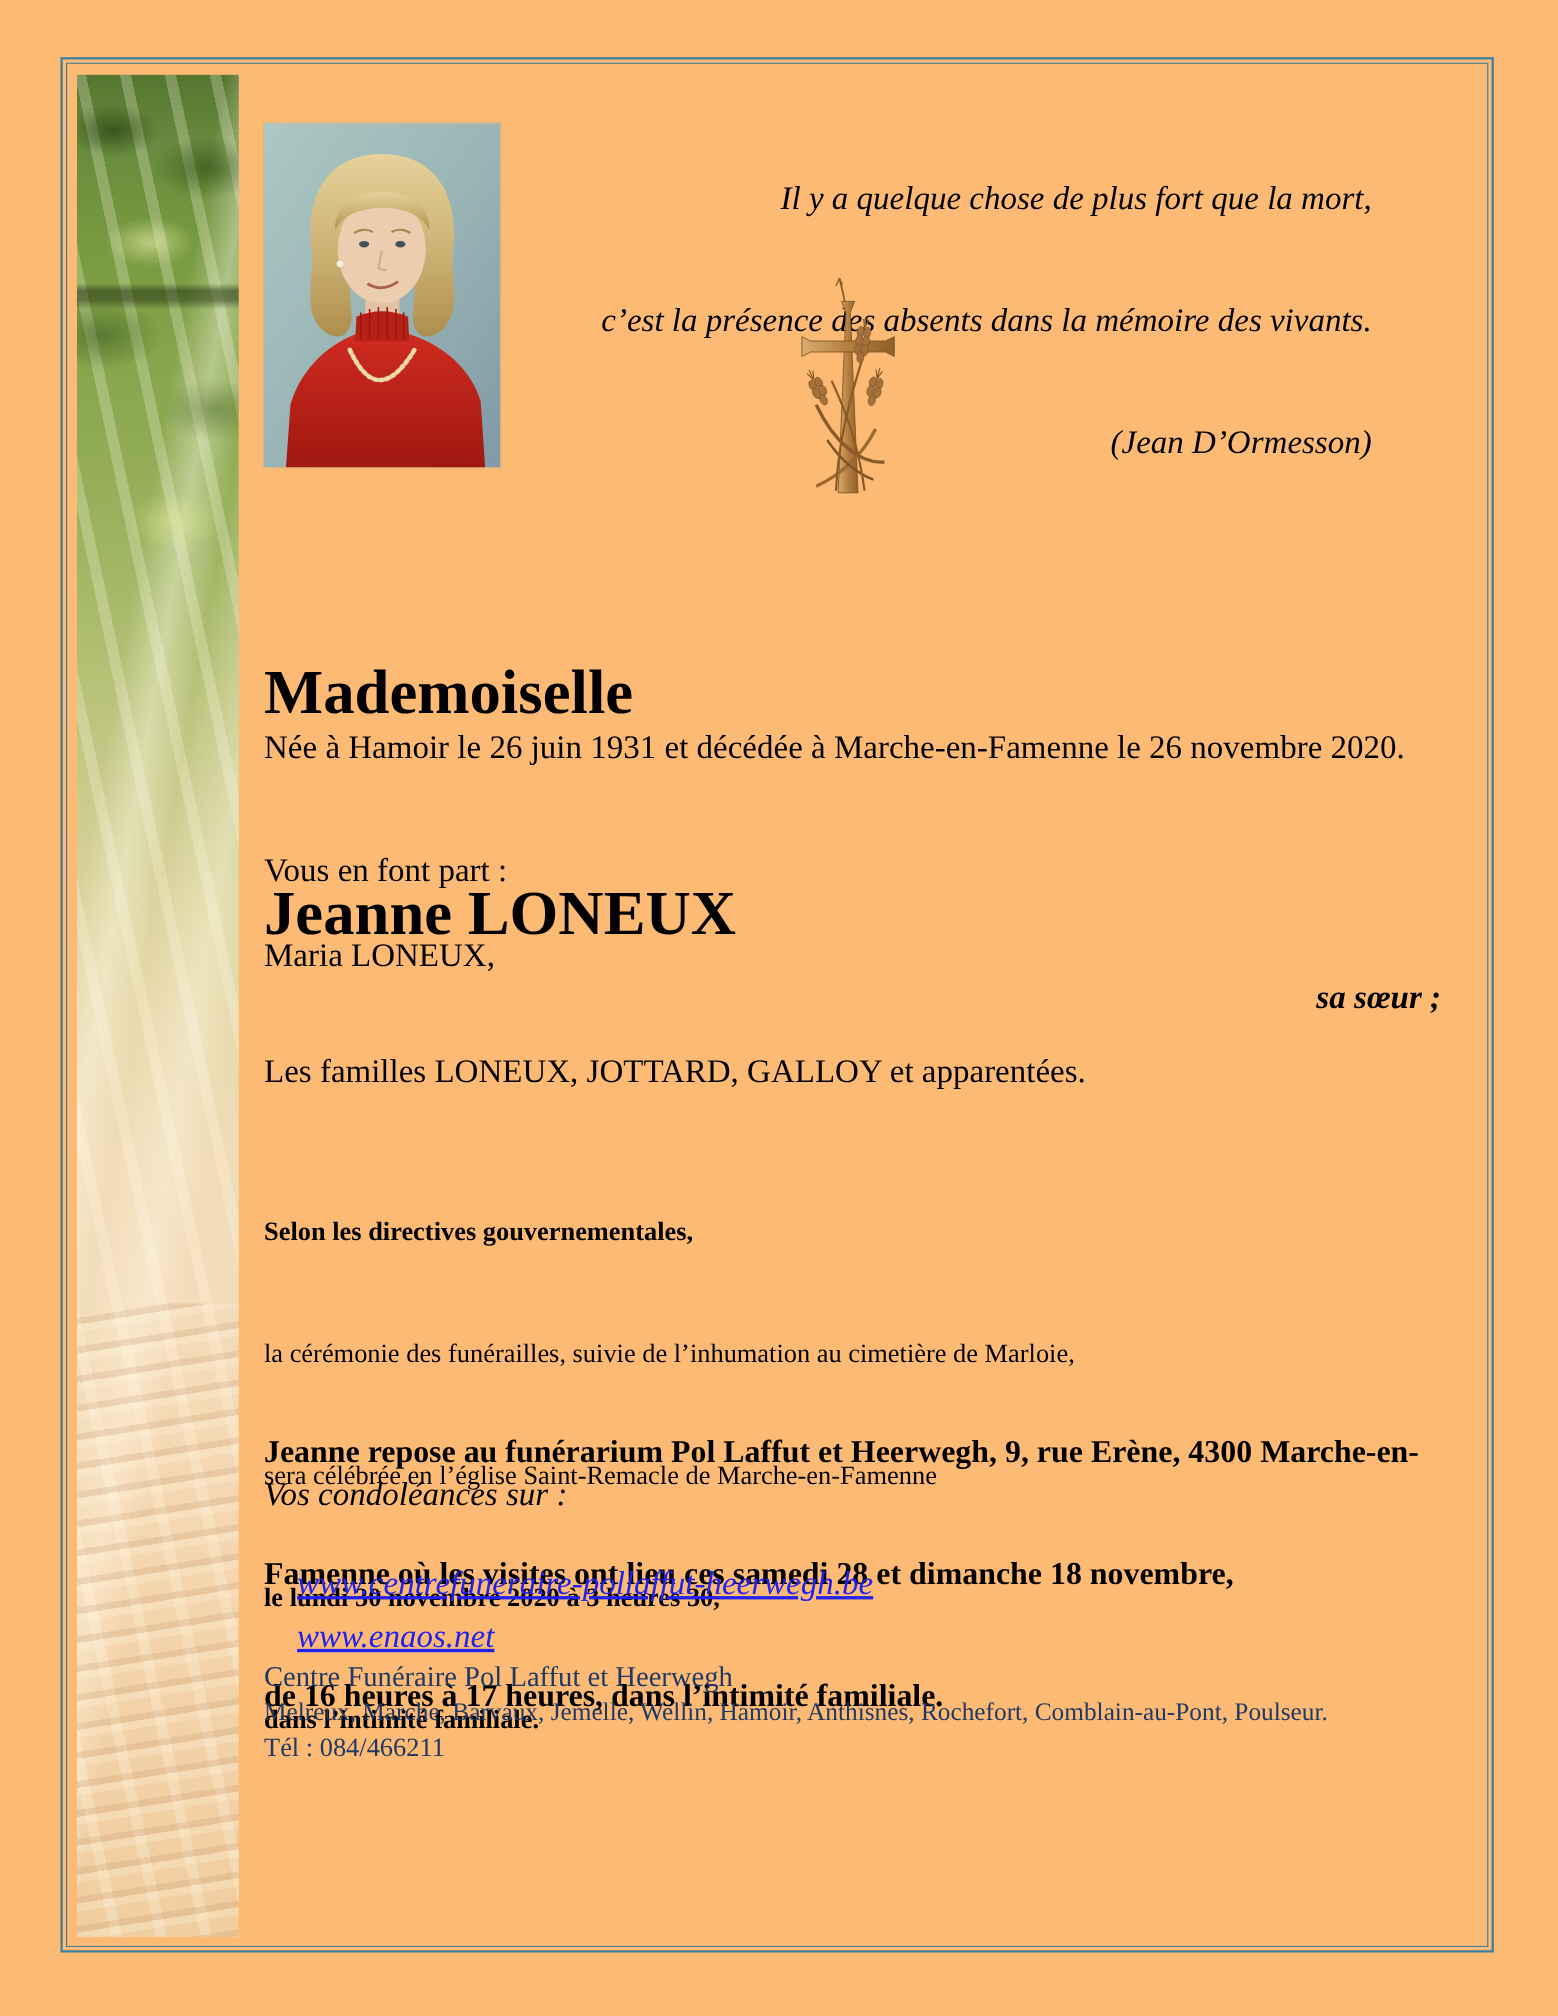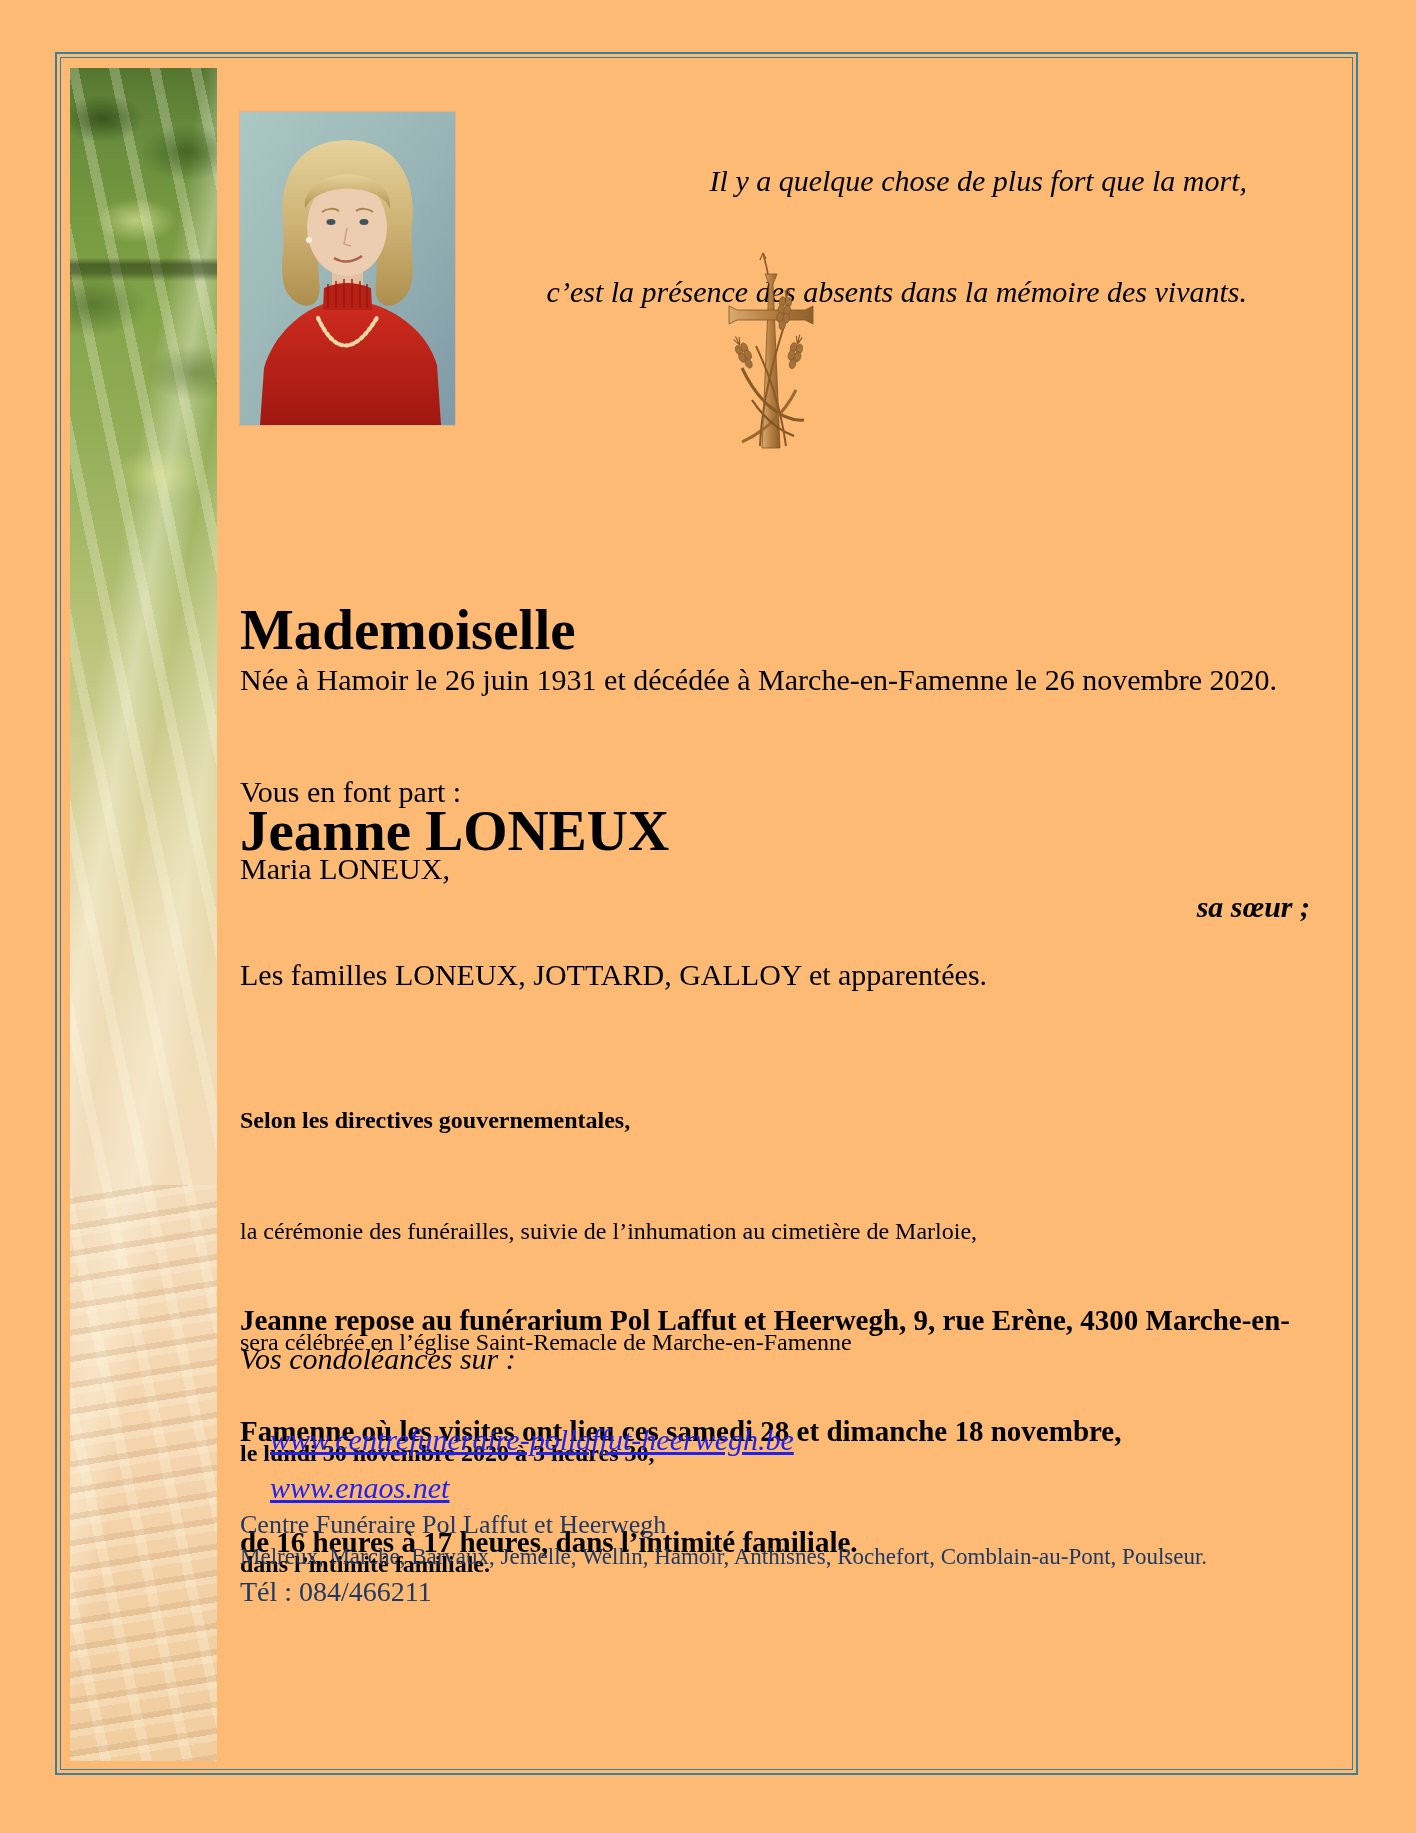--- a/index.html
+++ b/index.html
@@ -93,21 +93,21 @@
   .ceremony{top:1028px; font-size:24px; line-height:37px;}
   .bold{font-weight:bold;}
   .repose{top:1228px; font-size:29px; line-height:37px; font-weight:bold;}
   .condo-label{top:1342px; font-size:30px; font-style:italic;}
   .condo-link-1{top:1389px;}
   .condo-link-2{top:1437px;}
   .condo-link{font-size:30px; font-style:italic;}
   .condo-link a{color:#2222ee; text-decoration:underline;}
   .footer-name{top:1510px; font-size:26px; color:#1f3864;}
   .footer-loc{top:1544px; font-size:23px; color:#1f3864;}
-  .footer-tel{top:1576px; font-size:28px; color:#1f3864;}
+  .footer-tel{top:1576px; font-size:24px; color:#1f3864;}
 </style>
 </head>
 <body>
 
 <div class="page">
 
   <div class="frame"></div>
 
   <div class="side-photo"></div>
 
@@ -144,20 +144,21 @@
       <path d="M20 313 L24 256 C34 221 62 199 86 191 L129 191 C158 199 187 220 197 253 L201 313 Z" fill="url(#sweaterg)"></path>
       <path d="M84 176 Q107 166 131 176 L132 198 L83 198 Z" fill="#b62015"></path>
       <path d="M88 172 L88 196 M96 169 L96 196 M104 167 L104 196 M112 167 L112 196 M120 169 L120 196 M127 172 L127 196" stroke="#9c160e" stroke-width="1.4"></path>
       <path d="M78 206 Q104 262 138 204" fill="none" stroke="#ecd9a8" stroke-width="4.2" stroke-dasharray="2.6 3.2" stroke-linecap="round"></path>
     </svg>
   </div>
 
   <div class="txt quote">
     <div>Il y a quelque chose de plus fort que la mort,</div>
     <div>c’est la présence des absents dans la mémoire des vivants.</div>
+    <div>(Jean D’Ormesson)</div>
   </div>
 
   <div class="cross">
     <svg viewBox="0 0 110 207">
       <defs>
         <linearGradient id="bz" x1="0" y1="0" x2="1" y2="0">
           <stop offset="0" stop-color="#d8ab6e"></stop>
           <stop offset="0.5" stop-color="#b57e40"></stop>
           <stop offset="1" stop-color="#8e5f2a"></stop>
         </linearGradient>

